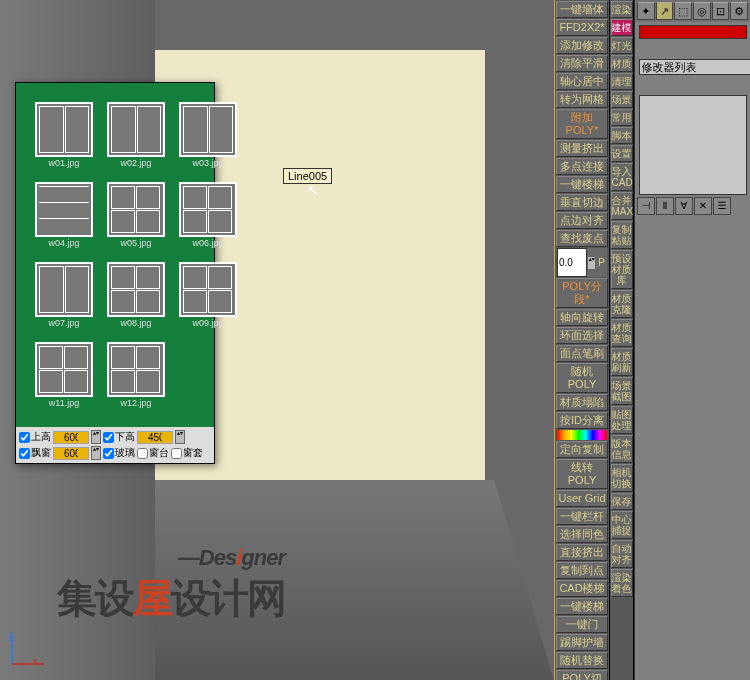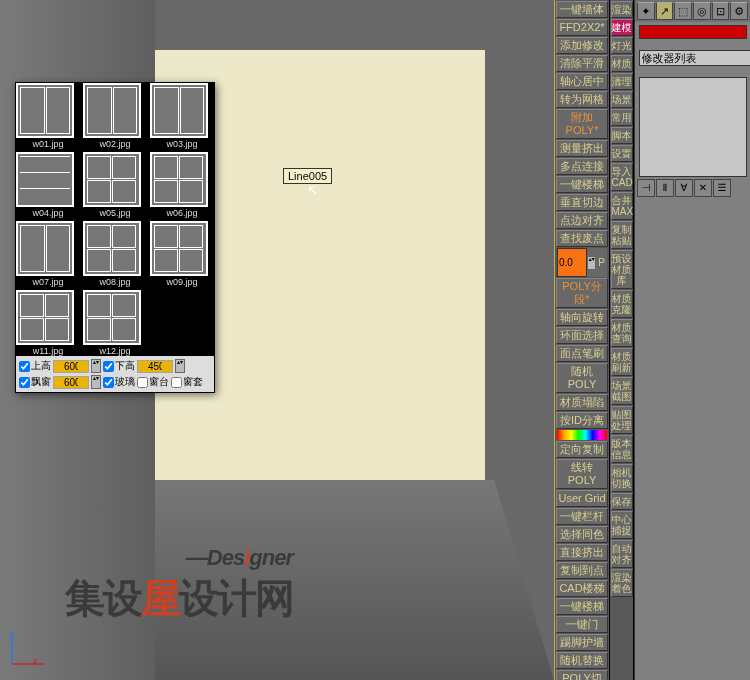--- a/index.html
+++ b/index.html
@@ -9,60 +9,60 @@
 .wall-main{left:155px;top:50px;width:330px;height:430px}
 .wall-shadow1{position:absolute;left:0;top:0;width:155px;height:680px;background:linear-gradient(to right,#7a7a7a,#5f5f5f)}
 .wall-shadow2{position:absolute;left:155px;top:480px;width:399px;height:200px;background:linear-gradient(to top,#555,#777);clip-path:polygon(0 0,85% 0,100% 100%,0 100%)}
 .tooltip{position:absolute;left:283px;top:168px;background:#f5f0cb;border:1px solid #333;padding:1px 4px;font-size:11px;color:#000}
 .cursor{position:absolute;left:307px;top:182px;font-size:14px;color:#fff}
 .viewport-label{position:absolute;top:2px;left:4px;color:#999;font-size:10px}
 .axis{position:absolute;left:8px;bottom:12px;font-size:9px}
 .axis .z{color:#2b78e4;position:absolute;bottom:25px}
 .axis .x{color:#c62828;position:absolute;left:25px;bottom:2px}
 .axis svg{position:absolute;bottom:0;left:0}
-.watermark{position:absolute;left:65px;top:545px;color:#3a3a3a;font-weight:bold}
+.watermark{position:absolute;left:57px;top:545px;color:#3a3a3a;font-weight:bold}
 .watermark .en{font-size:22px;font-style:italic;text-align:right;letter-spacing:-1px}
 .watermark .en .i{color:#d04020}
 .watermark .zh{font-size:40px;letter-spacing:-2px}
 .watermark .zh .hl{color:#d04020}
 
 .win{position:absolute;left:15px;top:82px;width:200px;background:#383838;border:1px solid #000;box-shadow:2px 2px 8px rgba(0,0,0,.5)}
 .win-title{background:#555;border:1px solid #777;color:#fff;font-size:11px;padding:2px 4px;display:flex;justify-content:space-between;align-items:center}
 .win-close{width:14px;height:14px;background:#aaa;border:1px solid #333;text-align:center;line-height:10px;font-size:10px;cursor:pointer}
-.thumbs{display:grid;grid-template-columns:repeat(3,1fr);gap:3px;padding:0;background:#000000}
+.thumbs{display:grid;grid-template-columns:repeat(3,1fr);gap:14px;padding:19px;background:#15803d}
 .thumb{text-align:center}
 .thumb-img{width:58px;height:55px;background:#777;border:2px solid #fff;display:flex;padding:2px;gap:1px}
 .thumb-img.v2{flex-direction:row}.thumb-img.v2 div{flex:1;background:#777;border:1px solid #fff}
 .thumb-img.h3{flex-direction:column}.thumb-img.h3 div{flex:1;background:#777;border-top:1px solid #fff}
 .thumb-img.g4{flex-wrap:wrap}.thumb-img.g4 div{width:48%;height:48%;background:#777;border:1px solid #fff}
 .thumb-label{color:#ddd;font-size:9px;margin-top:1px}
 .win-controls{padding:3px;background:#ddd;font-size:10px;display:flex;flex-wrap:wrap;gap:2px;align-items:center}
 .win-controls label{display:flex;align-items:center;gap:1px}
 .win-controls input[type=checkbox]{width:11px;height:11px}
 .win-controls input[type=text]{width:36px;font-size:10px;border:1px solid #a3a3a3;background:#eab308;padding:0 10px}
 .spin{width:10px;height:14px;background:#bbb;border:1px solid #666;font-size:6px;line-height:5px;text-align:center}
 
 .col{position:absolute;top:0;height:680px;background:#585858}
 .col1{left:554px;width:56px;border-left:1px solid #c8b030;border-right:1px solid #000}
 .col2{left:610px;width:24px;border-right:1px solid #000}
 .btn{display:block;width:52px;margin:1px auto;background:#686868;border:1px solid #333;border-top-color:#888;border-left-color:#888;color:#d8d090;font-size:11px;text-align:center;padding:1px 0;line-height:13px;cursor:pointer}
 .btn.active{background:#be185d;color:#fff}
 .btn.orange{color:#e8913a}
 .spinner-row{display:flex;align-items:center;margin:1px 2px;background:#686868}
-.spinner-row input{width:30px;font-size:10px;background:#f97316;border:1px solid #333;padding:8px 1px}
+.spinner-row input{width:30px;font-size:10px;background:#ffffff;border:1px solid #333;padding:8px 1px}
 .spinner-row .tag{font-size:10px;color:#d8d090;padding:0 2px}
 .rainbow{height:10px;margin:1px 2px;background:linear-gradient(to right,red,orange,yellow,lime,cyan,blue,magenta,red)}
 .col2 .btn{width:22px;font-size:10px;padding:2px 0;line-height:11px}
 
 .rpanel{position:absolute;left:634px;top:0;width:116px;height:680px;background:#808080;border-left:1px solid #333}
 .tabbar{height:22px;background:#707070;display:flex;align-items:center;padding:0 2px;gap:1px}
 .tabbar .ico{width:19px;height:18px;background:#888;border:1px solid #444;border-top-color:#aaa;display:flex;align-items:center;justify-content:center;font-size:11px;cursor:pointer}
 .tabbar .ico.active{background:#b8b070}
 .colorbox{width:108px;height:14px;background:#c00;border:1px solid #333;margin:3px auto}
-.dropdown{width:108px;margin:11px auto;display:flex}
+.dropdown{width:108px;margin:20px auto;display:flex}
 .dropdown input{flex:1;font-size:11px;background:#c8c8c8;border:1px solid #333;padding:1px 2px}
 .listbox{width:108px;height:100px;background:#c8c8c8;border:1px solid #333;margin:2px auto}
 .iconrow{display:flex;gap:1px;margin:2px;flex-wrap:wrap}
 .iconrow .ib{width:18px;height:18px;background:#888;border:1px solid #444;font-size:10px;text-align:center;line-height:16px;cursor:pointer}
 </style>
 </head>
 <body>
 
 <div class="viewport">
   <div class="viewport-label">[+][透][平]</div>

